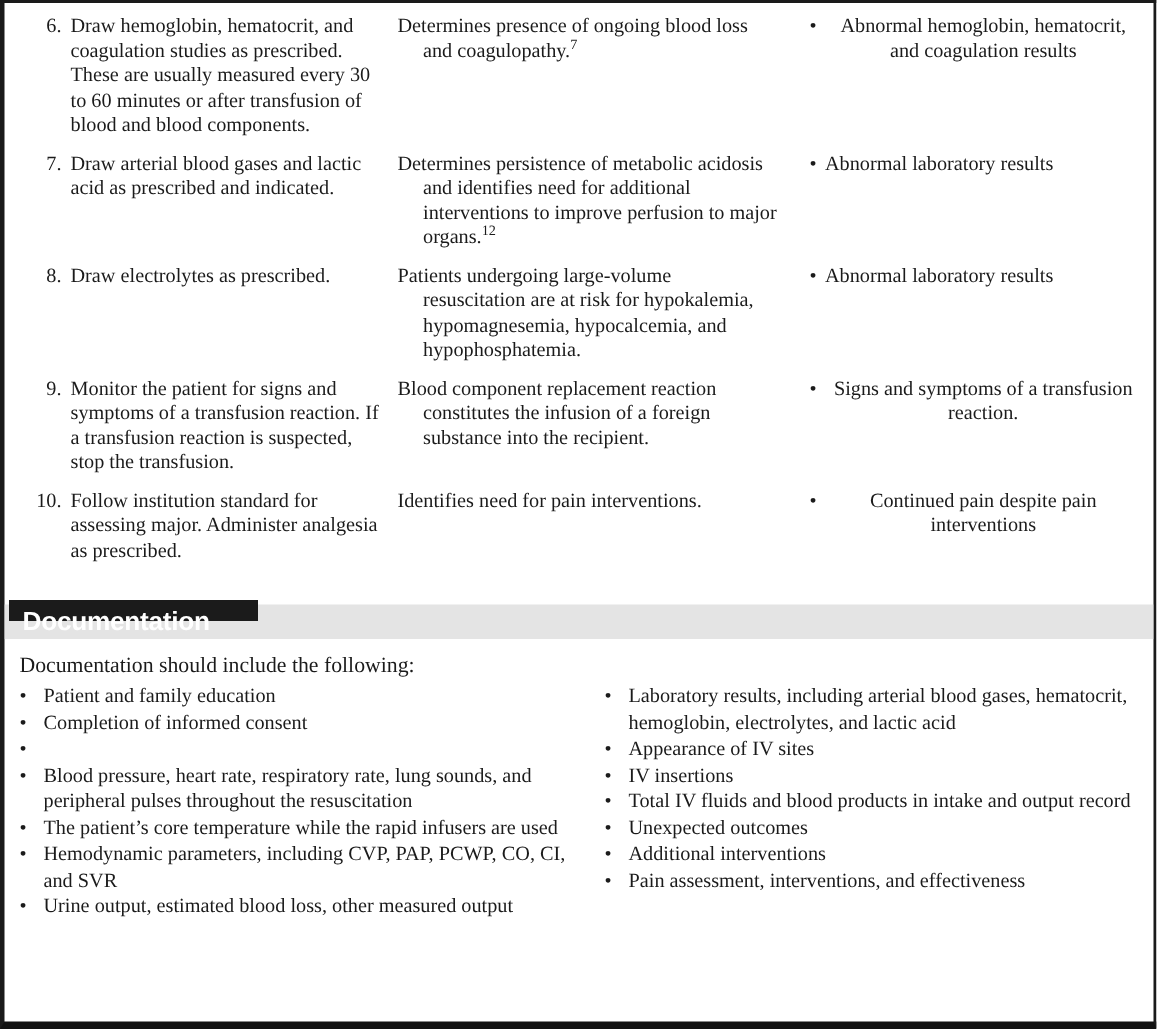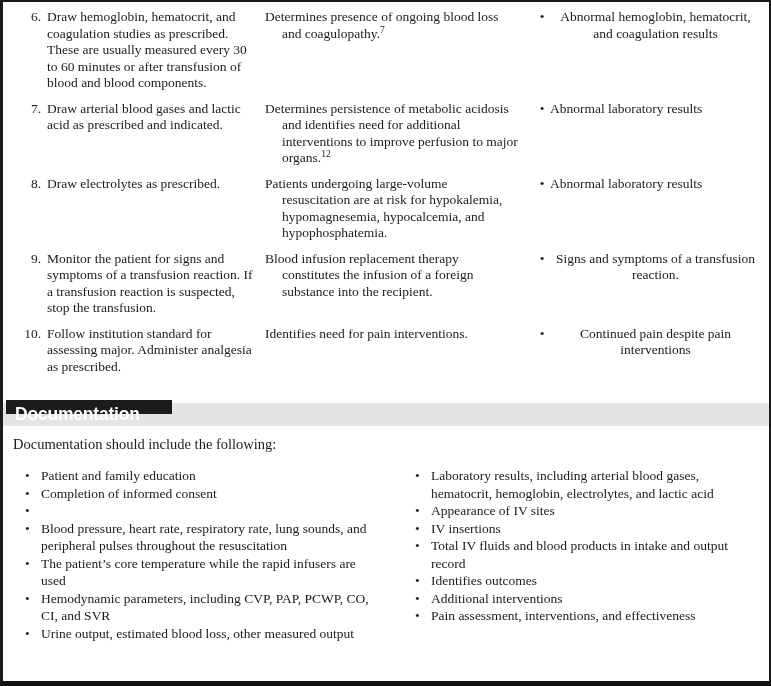--- a/index.html
+++ b/index.html
@@ -54,21 +54,21 @@
   .doc-intro {
     font-size: 14.5px;
     margin: 7px 0 2px 10px;
   }
   .doc-cols {
     display: grid;
     grid-template-columns: 380px 1fr;
     column-gap: 10px;
     padding: 0 6px 0 10px;
   }
-  .doc-list { list-style: none; margin: 12px; padding: 0; font-size: 13.5px; line-height: 17.5px; }
+  .doc-list { list-style: none; margin: 0; padding: 0; font-size: 13.5px; line-height: 17.5px; }
   .doc-list li { display: flex; }
   .doc-list .bullet { width: 16px; }
 </style>
 </head>
 <body>
 
 <div class="page">
 
   <div class="proc-table">
 
@@ -106,21 +106,21 @@
         <span class="bullet"></span>
         <span>Abnormal laboratory results</span>
       </div>
     </div>
 
     <div class="proc-row">
       <div class="step-cell">
         <span class="step-num">9.</span>
         <span class="step-text">Monitor the patient for signs and symptoms of a transfusion reaction. If a transfusion reaction is suspected, stop the transfusion.</span>
       </div>
-      <div class="rationale-cell"><span>Blood infusion replacement therapy constitutes the infusion of a foreign substance into the recipient.</span></div>
+      <div class="rationale-cell"><span>Blood component replacement reaction constitutes the infusion of a foreign substance into the recipient.</span></div>
       <div class="outcome-cell">
         <span class="bullet"></span>
         <span>Signs and symptoms of a transfusion reaction.</span>
       </div>
     </div>
 
     <div class="proc-row">
       <div class="step-cell">
         <span class="step-num">10.</span>
         <span class="step-text">Follow institution standard for assessing major. Administer analgesia as prescribed.</span>
@@ -183,21 +183,21 @@
       <li>
           <span class="bullet"></span>
           <span>IV insertions</span>
         </li>
       <li>
           <span class="bullet"></span>
           <span>Total IV fluids and blood products in intake and output record</span>
         </li>
       <li>
           <span class="bullet"></span>
-          <span>Identifies outcomes</span>
+          <span>Unexpected outcomes</span>
         </li>
       <li>
           <span class="bullet"></span>
           <span>Additional interventions</span>
         </li>
       <li>
           <span class="bullet"></span>
           <span>Pain assessment, interventions, and effectiveness</span>
         </li>
     </ul>

